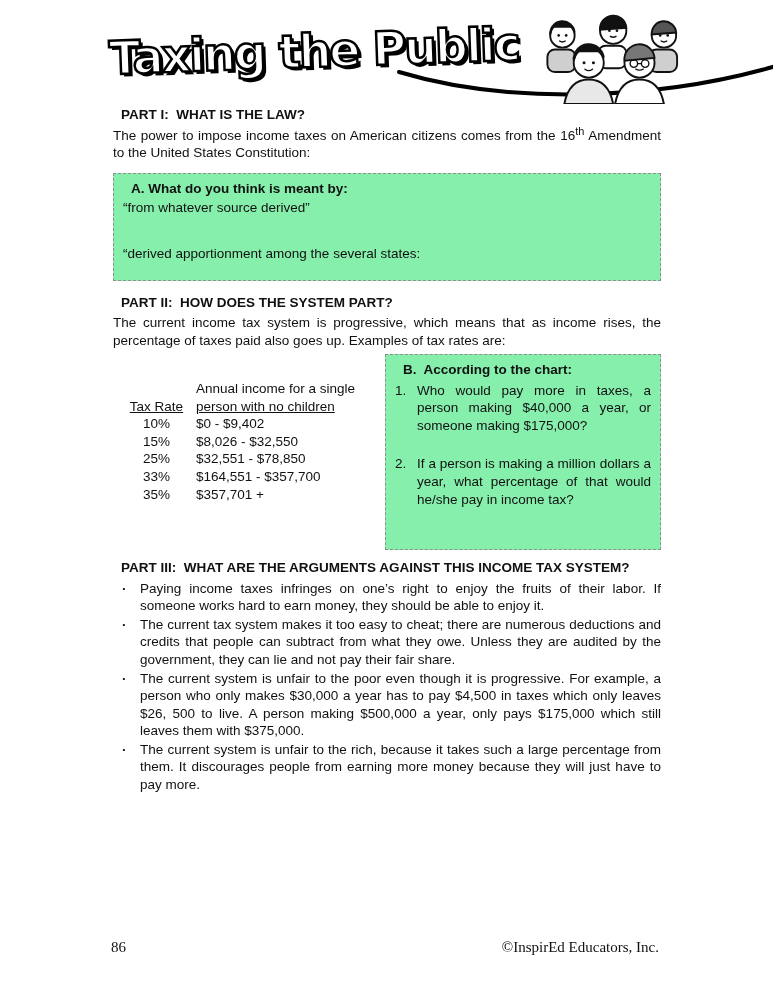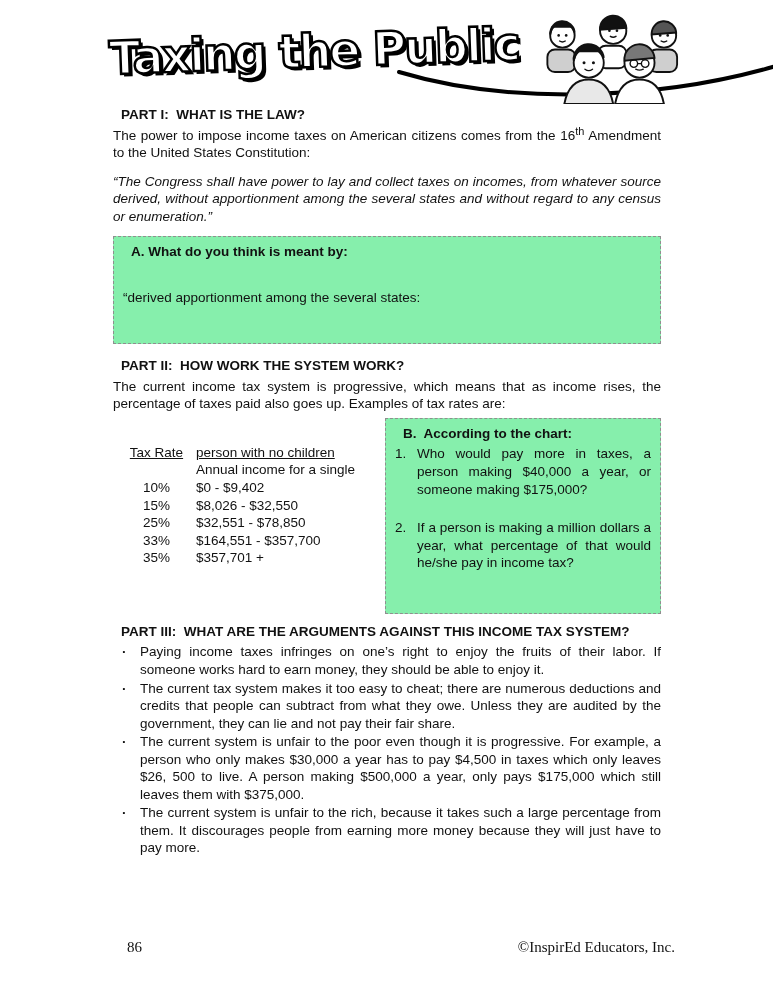--- a/index.html
+++ b/index.html
@@ -55,21 +55,21 @@
 
   .p3-heading { margin-top:9px; }
   .bullets { margin-top:3px; }
   .bullet { display:flex; margin-top:1px; }
   .bullet-marker { flex:0 0 27px; padding-left:9px; font-weight:bold; }
   .bullet-text { flex:1; text-align:justify; }
 
   .box-c { height:102px; }
 
   .footer {
-    position:absolute; left:127px; top:938px; width:548px;
+    position:absolute; left:111px; top:938px; width:548px;
     display:flex; justify-content:space-between; align-items:baseline;
     font-family:"Liberation Serif", serif; font-size:15px; color:#111;
   }
 </style>
 </head>
 <body>
 
 <div class="page">
   <div class="content">
 
@@ -119,40 +119,40 @@
           <path d="M79,28 q3,2 6,0"></path>
           <path d="M133,33 q3,2 6,0"></path>
           <path d="M52,63 q4,3 8,0"></path>
           <path d="M106,63 q4,2 8,0"></path>
         </g>
       </svg>
     </header>
 
     <div class="heading p1-heading">PART I:  WHAT IS THE LAW?</div>
     <p class="para"><span>The power to impose income taxes on American citizens comes from the 16</span><sup>th</sup><span> Amendment to the United States Constitution:</span></p>
-    <p class="quote">“The Congress shall have power to lay and collect taxes on incomes, from whatever source derived, without apportionment among the several states and without regard to any census or enumeration.”</p>
 
     <div class="answer-box box-a">
       <div class="heading">A. What do you think is meant by:</div>
+      <div class="q1">“from whatever source derived”</div>
       <div class="q2">“derived apportionment among the several states:</div>
     </div>
 
-    <div class="heading p2-heading">PART II:  HOW WORK THE SYSTEM WORK?</div>
+    <div class="heading p2-heading">PART II:  HOW DOES THE SYSTEM PART?</div>
     <p class="para">The current income tax system is progressive, which means that as income rises, the percentage of taxes paid also goes up.  Examples of tax rates are:</p>
 
     <div class="row2">
 
       <div class="table-wrap">
+        <div class="tax-header-row">
+          <div class="rate-col"></div>
+          <div class="income-col">Annual income for a single</div>
+        </div>
         <div class="tax-header-row">
           <div class="rate-col underlined">Tax Rate</div>
           <div class="income-col"><span class="underlined">person with no children</span></div>
-        </div>
-        <div class="tax-header-row">
-          <div class="rate-col"></div>
-          <div class="income-col">Annual income for a single</div>
         </div>
         <div class="tax-row">
           <div class="rate-col">10%</div>
           <div class="income-col">$0 - $9,402</div>
         </div>
         <div class="tax-row">
           <div class="rate-col">15%</div>
           <div class="income-col">$8,026 - $32,550</div>
         </div>
         <div class="tax-row">

